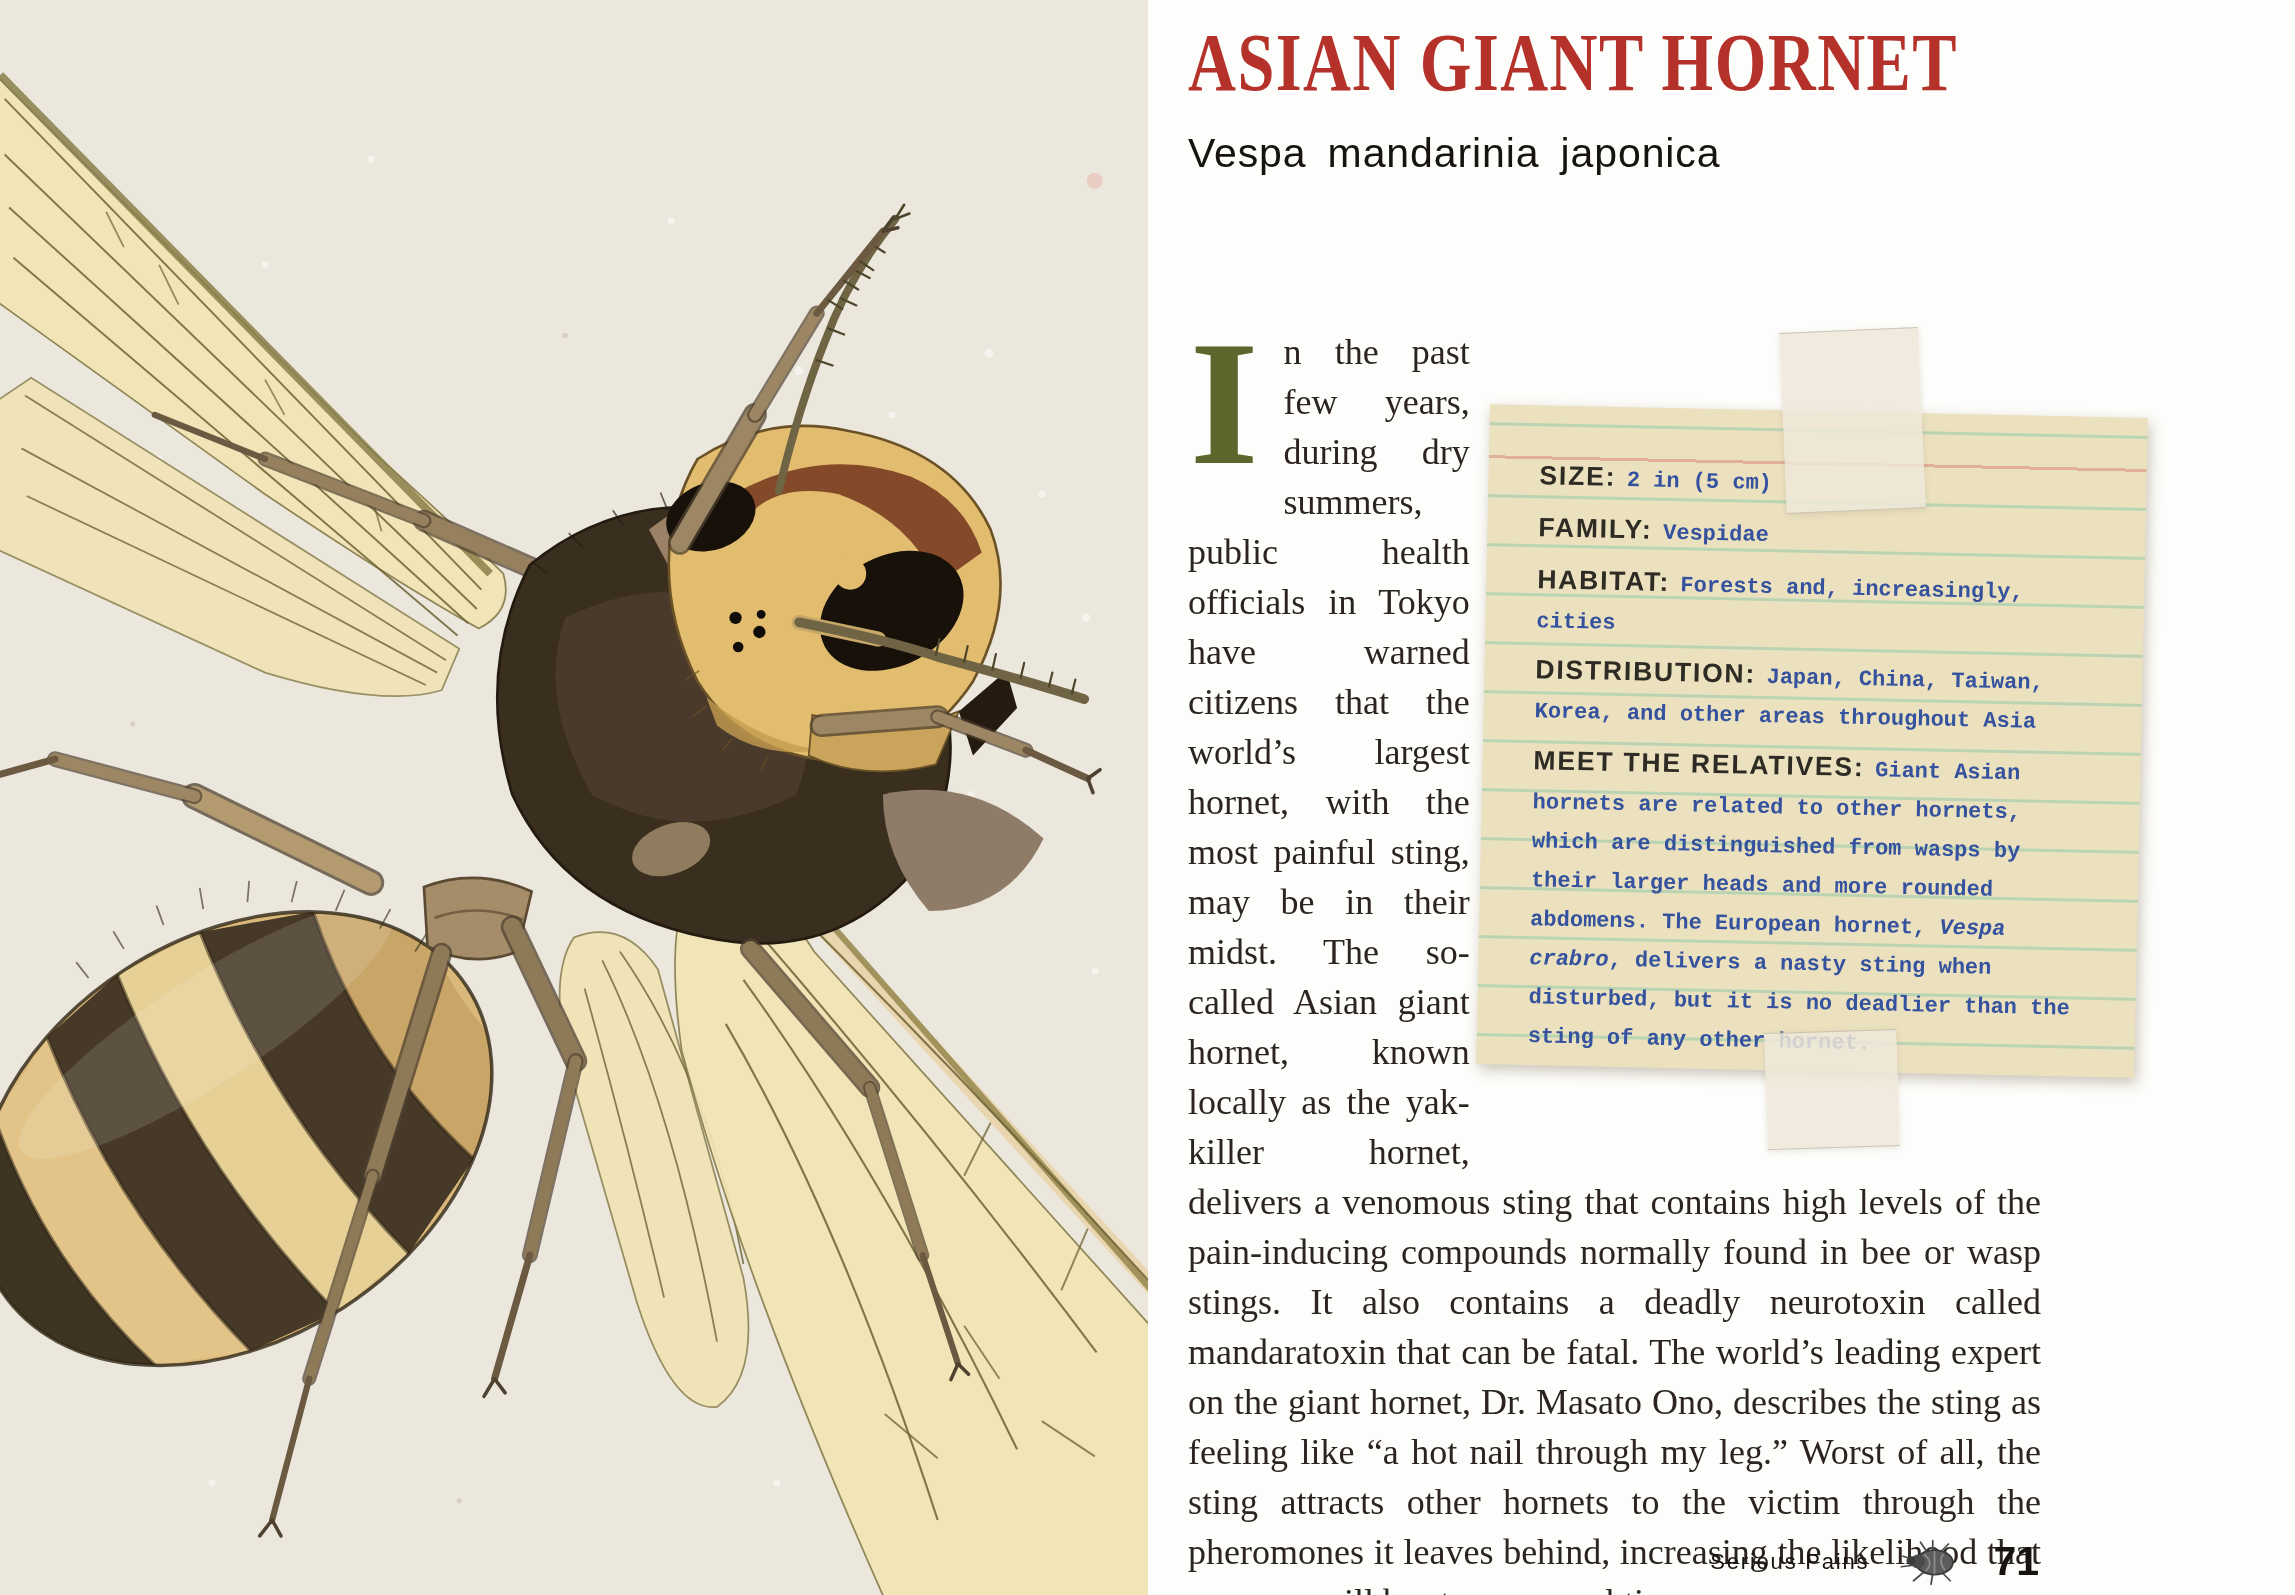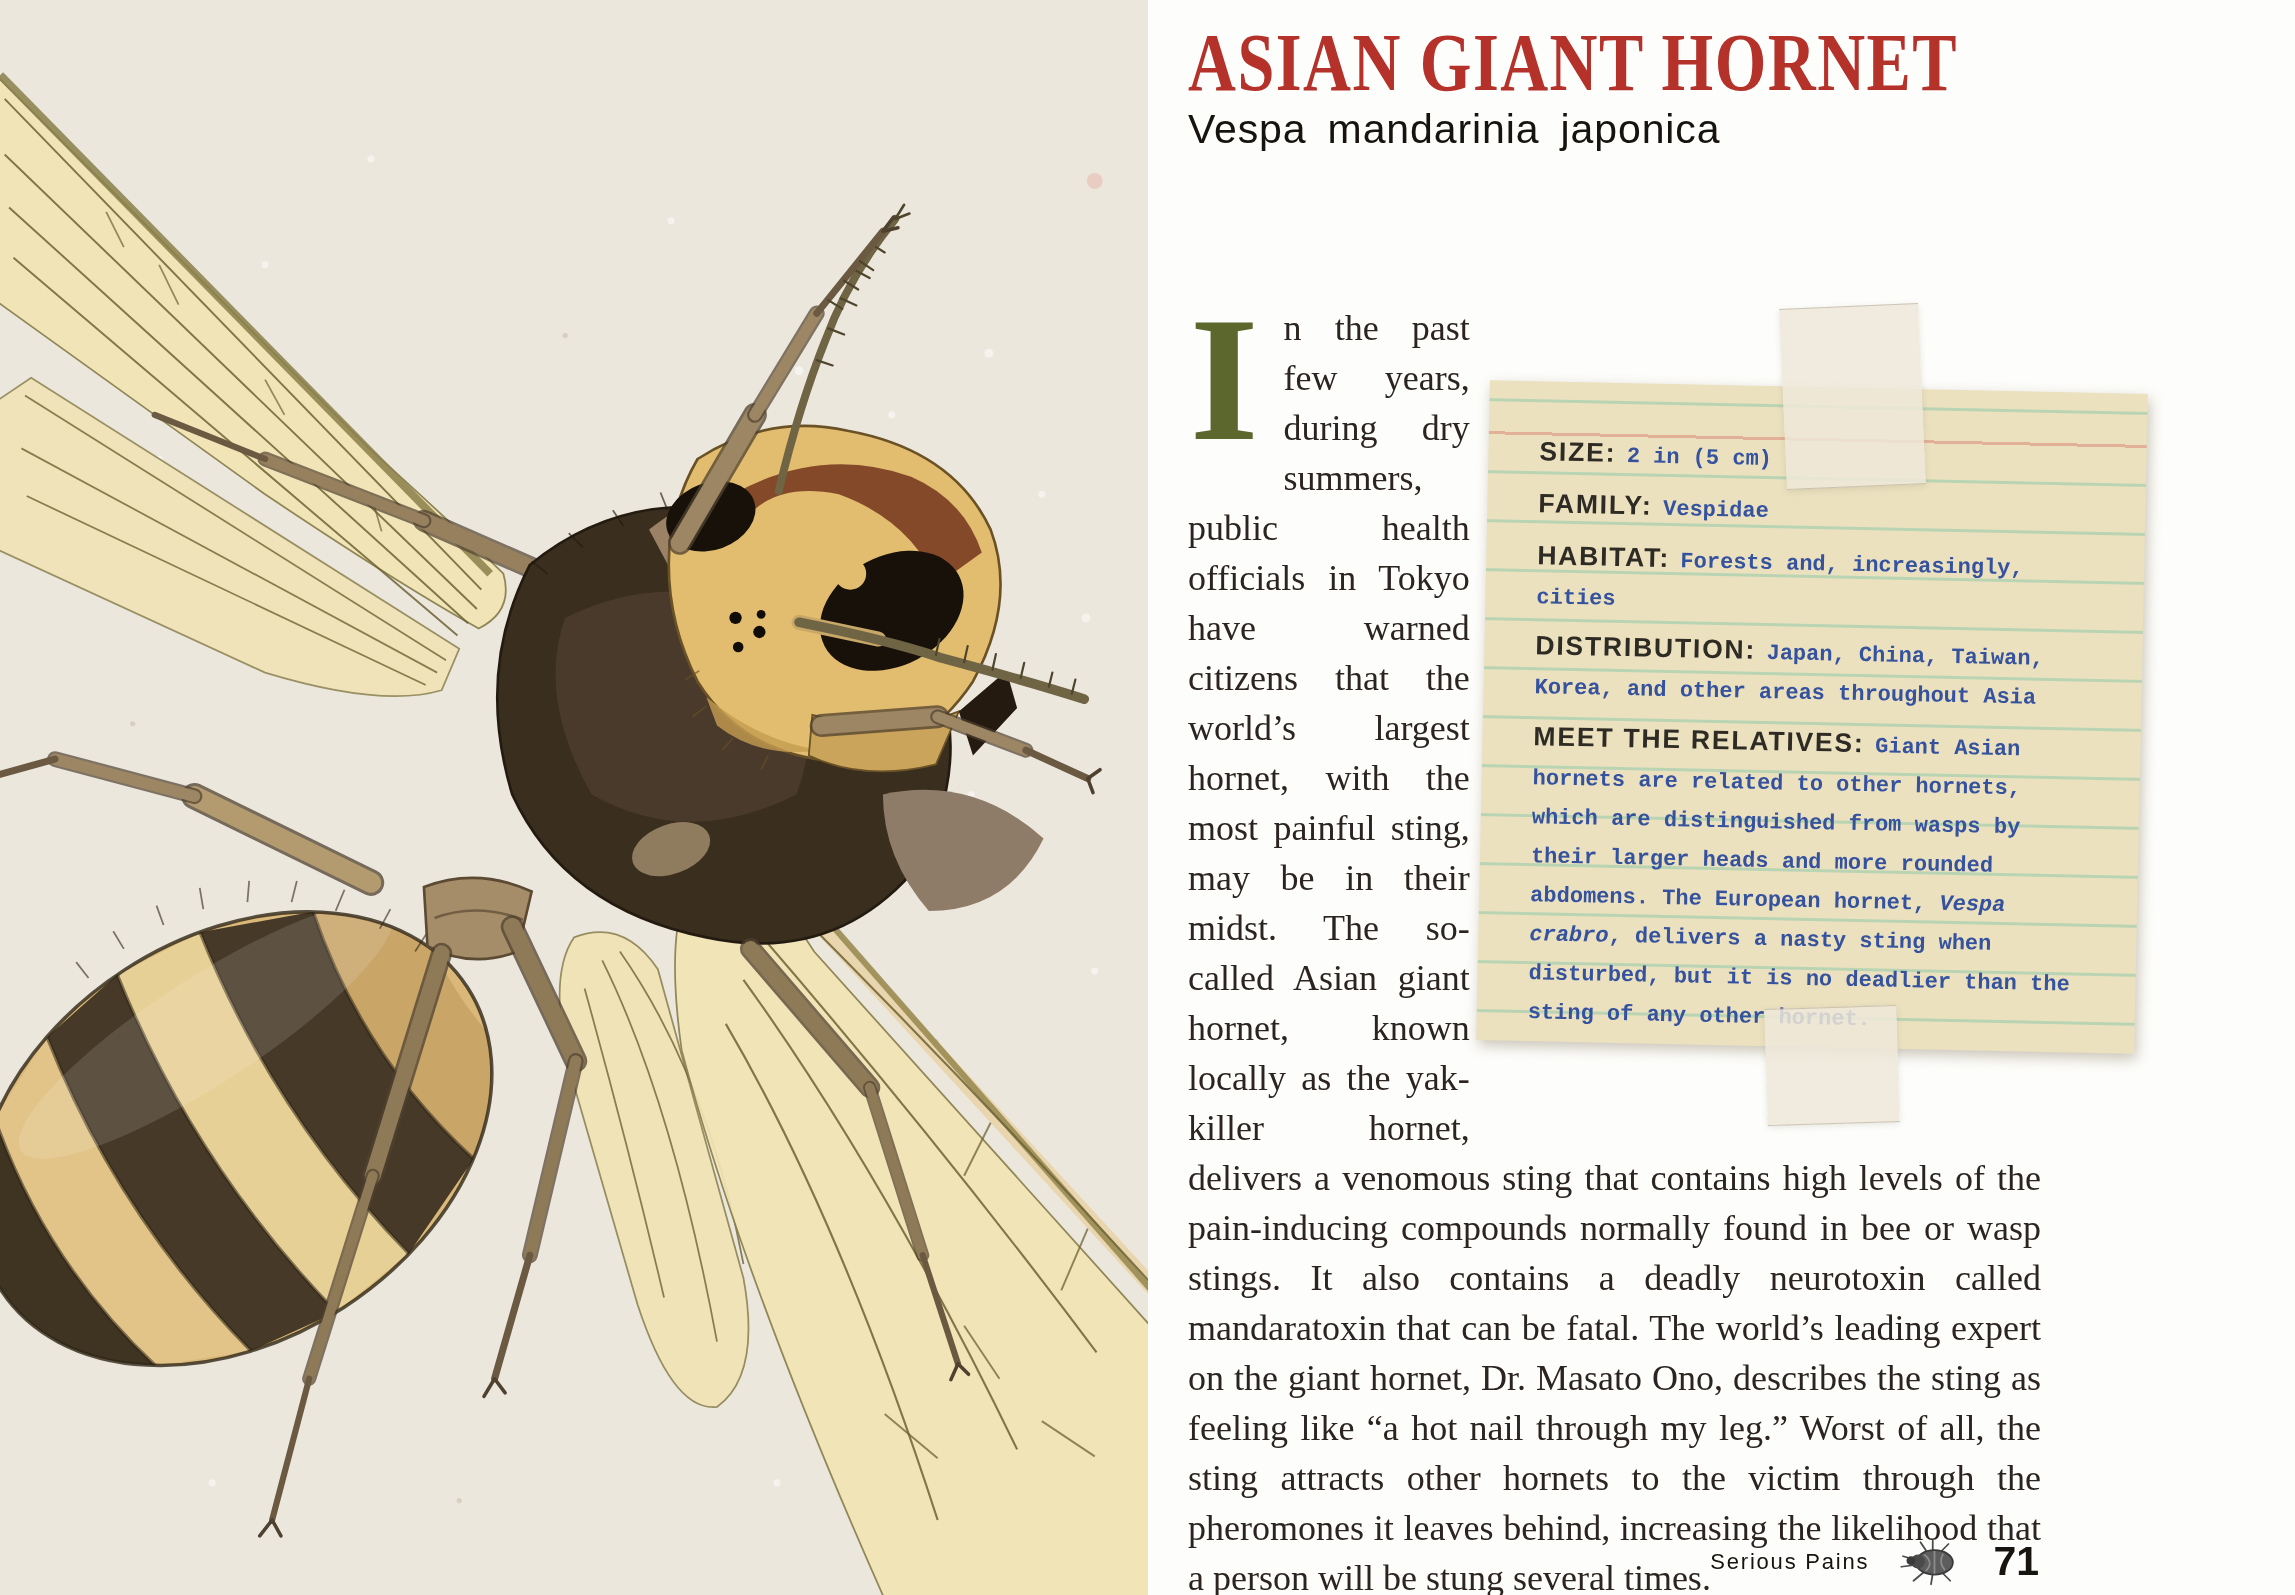--- a/index.html
+++ b/index.html
@@ -9,21 +9,21 @@
   .page { position: relative; width: 2295px; height: 1595px; background: #fdfdfb; overflow: hidden; }
 
   
   .left-panel { position: absolute; left: 0; top: 0; width: 1148px; height: 1595px; background: #ece7dd; }
   .left-panel svg { display: block; width: 1148px; height: 1595px; }
 
   
   .right-panel { position: absolute; left: 1148px; top: 9px; width: 999px; height: 1595px; background: #fdfdfb; padding: 12.4px 106px 0 40px; }
 
   .title { display: inline-block; font-weight: 700; font-size: 83px; line-height: 1.0; color: #b5322b; letter-spacing: 1.8px; white-space: nowrap; transform: scaleX(.80); transform-origin: left top; }
-  .sci { font-family: "Liberation Sans", sans-serif; font-size: 41px; color: #17130e; margin-top: 2px; letter-spacing: 0.9px; word-spacing: 8.8px; }
+  .sci { font-family: "Liberation Sans", sans-serif; font-size: 41px; color: #17130e; margin-top: 26px; letter-spacing: 0.9px; word-spacing: 8.8px; }
 
   .flow { position: relative; }
 
   
   .card-wrap { float: right; width: 658px; height: 746px; margin: 84px -100px 17.7px 13.2px; position: relative; }
   .card {
     position: absolute; left: 0; top: 0; width: 658px; height: 660px;
     background-color: #ebe1bf;
     background-image:
       linear-gradient(to bottom, transparent 0, transparent 51px, rgba(216,128,112,.50) 51px, rgba(216,128,112,.50) 54px, transparent 54px),

